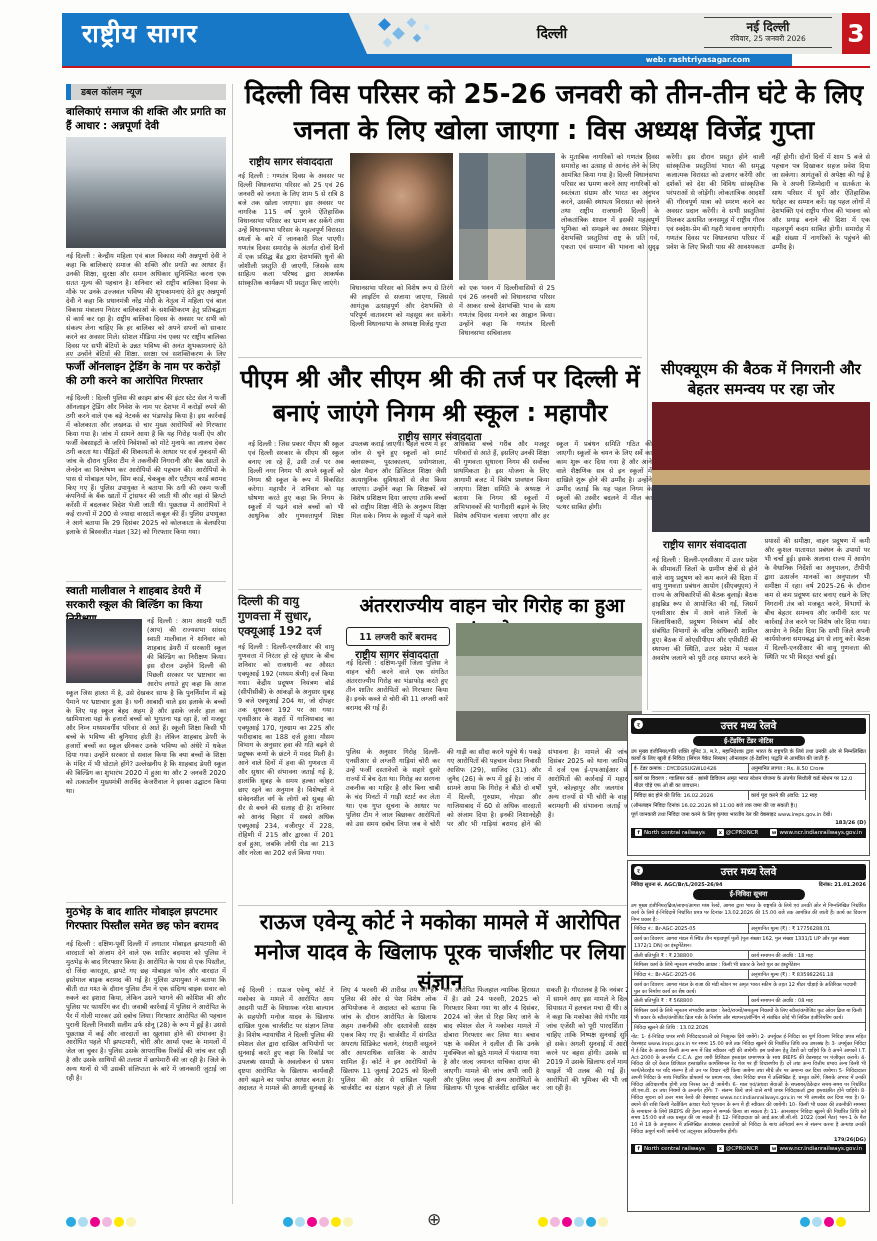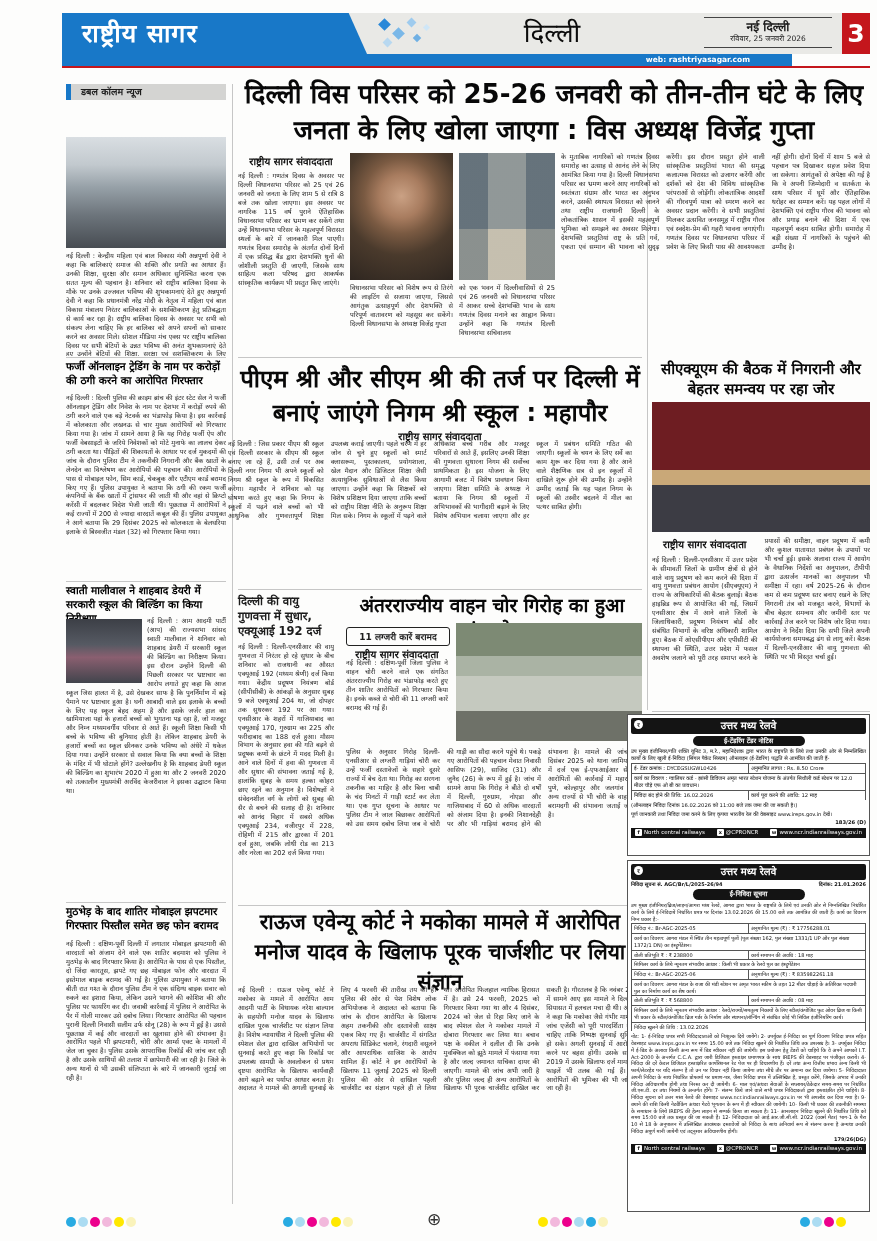--- a/index.html
+++ b/index.html
@@ -4,22 +4,22 @@
 <style>
   html,body{margin:0;padding:0;background:#9a9a9a;}
   .page{position:relative;width:877px;height:1241px;background:#fdfdfc;margin:0 auto;
         font-family:"DejaVu Sans",sans-serif;color:#1c1c1c;overflow:hidden;}
   
   .masthead{position:absolute;left:62px;top:13px;width:808px;height:41px;background:#e9e9e6;}
   .mh-left{position:absolute;left:0;top:0;width:305px;height:41px;background:#1878c8;
            clip-path:polygon(0 0,94% 0,100% 100%,0 100%);color:#fff;font-size:25px;font-weight:bold;
            line-height:41px;padding-left:20px;box-sizing:border-box;letter-spacing:1px;}
   .mh-dia{position:absolute;width:9px;height:9px;transform:rotate(45deg);}
-  .mh-center{position:absolute;left:350px;top:0;width:280px;text-align:center;font-size:26px;
-             font-weight:normal;line-height:41px;color:#0c0c0c;}
+  .mh-center{position:absolute;left:350px;top:0;width:280px;text-align:center;font-size:14px;
+             font-weight:bold;line-height:41px;color:#0c0c0c;}
   .mh-right{position:absolute;right:38px;top:4px;width:128px;text-align:center;
             border-top:1.5px solid #444;border-bottom:1.5px solid #444;padding:2px 0 3px;}
   .mh-city{font-size:12px;font-weight:bold;line-height:14px;}
   .mh-date{font-size:7.5px;line-height:10px;color:#222;}
   .mh-page{position:absolute;right:0;top:0;width:28px;height:41px;background:#c4161c;color:#fff;
            font-size:25px;font-weight:bold;text-align:center;line-height:41px;}
   .webstrip{position:absolute;left:62px;top:54px;width:730px;height:12px;background:#1878c8;
             color:#fff;font-size:7.5px;line-height:12px;text-align:right;padding-right:42px;
             box-sizing:border-box;font-weight:bold;}
   .redline{position:absolute;left:62px;top:66px;width:808px;height:2px;background:#c4161c;}
@@ -56,21 +56,21 @@
   .lead-ph1{width:100%;height:127px;margin-bottom:4px;
             background:radial-gradient(circle at 50% 34%, #caa184 0%, #a87c5f 22%, #7a5a42 38%, #4a3a2c 60%, #2e2620 100%),#3a3028;}
   .lead-ph2{width:100%;height:127px;margin-bottom:4px;
             background:linear-gradient(90deg,#a3adb3 0 30%,#e8e5dc 30% 70%,#a3adb3 70% 100%),linear-gradient(180deg,#9fa9b0 0 60%,#d9d5cb 60% 100%);
             background-blend-mode:multiply;}
   .lead-rest{flex:1;column-count:3;column-gap:7px;}
   
   .pm-head{position:absolute;left:238px;top:362px;width:404px;font-size:24px;font-weight:bold;
            line-height:1.42;text-align:center;color:#080808;}
   .pm-byline{position:absolute;left:238px;top:428px;width:404px;}
-  .pm-body{position:absolute;left:228px;top:440px;width:404px;height:146px;column-count:4;
+  .pm-body{position:absolute;left:248px;top:440px;width:404px;height:146px;column-count:4;
            column-gap:7px;overflow:hidden;}
   
   .air-head{position:absolute;left:238px;top:594px;width:96px;font-size:11.5px;font-weight:bold;line-height:1.3;}
   .air-body{position:absolute;left:238px;top:643px;width:96px;height:258px;overflow:hidden;}
   .veh-head{position:absolute;left:342px;top:593px;width:300px;font-size:19px;font-weight:bold;
             text-align:center;line-height:1.3;color:#080808;}
   .veh-kicker{position:absolute;left:346px;top:627px;width:102px;border:1.5px solid #222;
               font-size:9px;font-weight:bold;text-align:center;padding:2px 0;border-radius:3px;}
   .veh-byline{position:absolute;left:346px;top:646px;width:102px;}
   .veh-intro{position:absolute;left:346px;top:659px;width:102px;height:84px;overflow:hidden;}
@@ -150,20 +150,21 @@
   <div class="vrule" style="left:647px;top:152px;height:558px;"></div>
   <div class="hrule" style="left:238px;top:357px;width:404px;"></div>
   <div class="hrule" style="left:238px;top:589px;width:404px;"></div>
   <div class="hrule" style="left:238px;top:905px;width:404px;"></div>
   <div class="hrule" style="left:652px;top:711px;width:218px;"></div>
   <div class="hrule" style="left:66px;top:357px;width:160px;"></div>
   <div class="hrule" style="left:66px;top:581px;width:160px;"></div>
   <div class="hrule" style="left:66px;top:902px;width:160px;"></div>
 
   <div class="sectionbar">डबल कॉलम न्यूज</div>
+  <div class="ls1-head h-sm">बालिकाएं समाज की शक्ति और प्रगति का हैं आधार : अन्नपूर्णा देवी</div>
   <div class="ls1-photo ph"></div>
   <div class="ls1-body body-txt">नई दिल्ली : केन्द्रीय महिला एवं बाल विकास मंत्री अन्नपूर्णा देवी ने कहा कि बालिकाएं समाज की शक्ति और प्रगति का आधार हैं। उनकी शिक्षा, सुरक्षा और समान अधिकार सुनिश्चित करना एक सतत मूल्य की पहचान है। शनिवार को राष्ट्रीय बालिका दिवस के मौके पर उनके उज्जवल भविष्य की शुभकामनाएं देते हुए अन्नपूर्णा देवी ने कहा कि प्रधानमंत्री नरेंद्र मोदी के नेतृत्व में महिला एवं बाल विकास मंत्रालय निरंतर बालिकाओं के सशक्तिकरण हेतु प्रतिबद्धता से कार्य कर रहा है। राष्ट्रीय बालिका दिवस के अवसर पर सभी को संकल्प लेना चाहिए कि हर बालिका को अपने सपनों को साकार करने का अवसर मिले। सोशल मीडिया मंच एक्स पर राष्ट्रीय बालिका दिवस पर सभी बेटियों के उन्नत भविष्य की अनंत शुभकामनाएं देते हुए उन्होंने बेटियों की शिक्षा, सुरक्षा एवं सशक्तिकरण के लिए संकल्पबद्ध रहने का आह्वान किया।</div>
 
   <div class="ls2-head h-sm">फर्जी ऑनलाइन ट्रेडिंग के नाम पर करोड़ों की ठगी करने का आरोपित गिरफ्तार</div>
   <div class="ls2-body body-txt">नई दिल्ली : दिल्ली पुलिस की क्राइम ब्रांच की इंटर स्टेट सेल ने फर्जी ऑनलाइन ट्रेडिंग और निवेश के नाम पर देशभर में करोड़ों रुपये की ठगी करने वाले एक बड़े नेटवर्क का भंडाफोड़ किया है। इस कार्रवाई में कोलकाता और लखनऊ से चार मुख्य आरोपियों को गिरफ्तार किया गया है। जांच में सामने आया है कि यह गिरोह फर्जी ऐप और फर्जी वेबसाइटों के जरिये निवेशकों को मोटे मुनाफे का लालच देकर ठगी करता था। पीड़ितों की शिकायतों के आधार पर दर्ज मुकदमों की जांच के दौरान पुलिस टीम ने तकनीकी निगरानी और बैंक खातों के लेनदेन का विश्लेषण कर आरोपियों की पहचान की। आरोपियों के पास से मोबाइल फोन, सिम कार्ड, चेकबुक और एटीएम कार्ड बरामद किए गए हैं। पुलिस उपायुक्त ने बताया कि ठगी की रकम फर्जी कंपनियों के बैंक खातों में ट्रांसफर की जाती थी और वहां से क्रिप्टो करेंसी में बदलकर विदेश भेजी जाती थी। पूछताछ में आरोपियों ने कई राज्यों में 200 से ज्यादा वारदातें कबूल की हैं। पुलिस उपायुक्त ने आगे बताया कि 29 दिसंबर 2025 को कोलकाता के बेलघरिया इलाके से बिस्वजीत मंडल (32) को गिरफ्तार किया गया।</div>
 
   <div class="ls3-head h-sm">स्वाती मालीवाल ने शाहबाद डेयरी में सरकारी स्कूल की बिल्डिंग का किया निरीक्षण</div>
   <div class="ls3-body body-txt">
     <span class="ls3-photo ph"></span><span>नई दिल्ली : आम आदमी पार्टी (आप) की राज्यसभा सांसद स्वाती मालीवाल ने शनिवार को शाहबाद डेयरी में सरकारी स्कूल की बिल्डिंग का निरीक्षण किया। इस दौरान उन्होंने दिल्ली की पिछली सरकार पर भ्रष्टाचार का आरोप लगाते हुए कहा कि आज स्कूल जिस हालत में है, उसे देखकर साफ है कि पुनर्निर्माण में बड़े पैमाने पर भ्रष्टाचार हुआ है। घनी आबादी वाले इस इलाके के बच्चों के लिए यह स्कूल बेहद अहम है और इसके जर्जर हाल का खामियाजा यहां के हजारों बच्चों को भुगतना पड़ रहा है, जो मजदूर और निम्न मध्यमवर्गीय परिवार से आते हैं। स्कूली शिक्षा किसी भी बच्चे के भविष्य की बुनियाद होती है। लेकिन शाहबाद डेयरी के हजारों बच्चों का स्कूल छीनकर उनके भविष्य को अंधेरे में धकेल दिया गया। उन्होंने सरकार से सवाल किया कि क्या बच्चों के शिक्षा के मंदिर में भी घोटाले होंगे? उल्लेखनीय है कि शाहबाद डेयरी स्कूल की बिल्डिंग का शुभारंभ 2020 में हुआ था और 2 जनवरी 2020 को तत्कालीन मुख्यमंत्री अरविंद केजरीवाल ने इसका उद्घाटन किया था।</span>
   </div>

